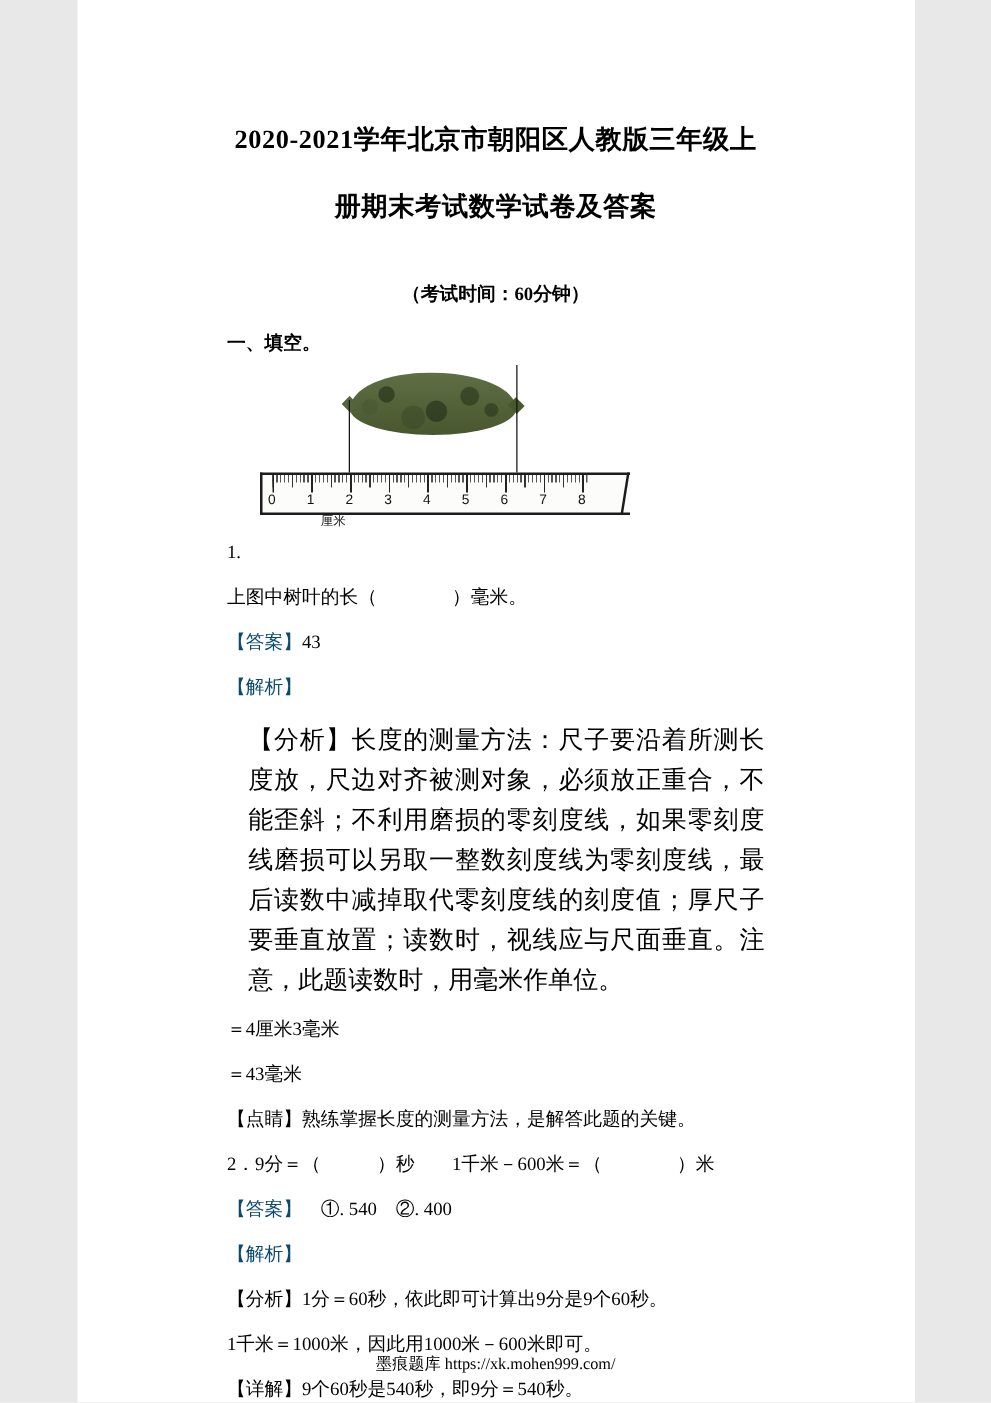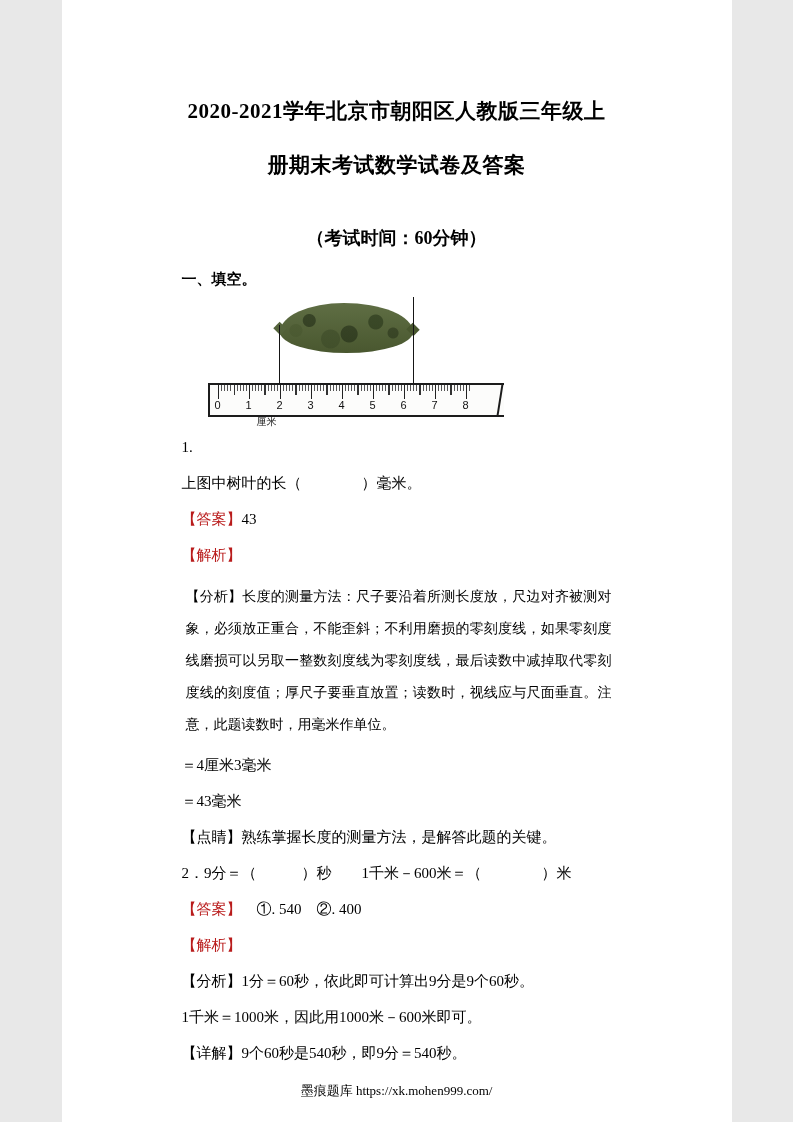--- a/index.html
+++ b/index.html
@@ -6,21 +6,21 @@
   .page{
     width:670px;height:1122px;background:#ffffff;position:relative;
     margin:0 auto;overflow:hidden;
     font-family:"Liberation Serif","DejaVu Serif",serif;color:#000;
   }
   .content{padding:84px 120px 0 120px;}
   .title{
     font-size:21px;font-weight:bold;text-align:center;
     line-height:54px;margin:0 0 0 0;letter-spacing:.5px;
   }
-  .subtitle{font-size:18px;font-weight:bold;text-align:center;margin:34px 0 0 0;}
+  .subtitle{font-size:15px;font-weight:bold;text-align:center;margin:34px 0 0 0;}
   .section-heading{font-size:15px;font-weight:bold;margin:20px 0 0 0;}
 
   
   .figure{position:relative;height:132px;margin:6px 0 10px 26px;width:330px;}
   .leaf{
     position:absolute;left:72px;top:8px;width:133px;height:50px;
     background:
       radial-gradient(circle at 22% 35%, rgba(28,38,18,.55) 0 6px, transparent 7px),
       radial-gradient(circle at 52% 62%, rgba(24,34,16,.5) 0 8px, transparent 9px),
       radial-gradient(circle at 72% 38%, rgba(38,52,24,.6) 0 7px, transparent 8px),
@@ -64,24 +64,24 @@
     font-size:11px;font-family:"Liberation Sans","DejaVu Sans",sans-serif;color:#111;
   }
   .runit{
     position:absolute;left:39px;top:30px;font-size:10px;color:#111;
     font-family:"Liberation Sans","DejaVu Sans",sans-serif;
   }
 
   
   .line{font-size:15px;line-height:21px;margin:0 0 15px 0;}
   .para-justify{
-    font-size:14px;line-height:32px;text-align:justify;
-    margin:4px 0 14px 4px;
+    font-size:20px;line-height:32px;text-align:justify;
+    margin:4px 0 14px 17px;
   }
-  .blue{color:#b91c1c;}
+  .blue{color:#0c4a6e;}
   .footer{
     position:absolute;left:0;right:0;bottom:22px;text-align:center;
     font-size:13px;color:#000;
   }
 </style>
 </head>
 <body>
 
 <div class="page">
   <div class="content">

